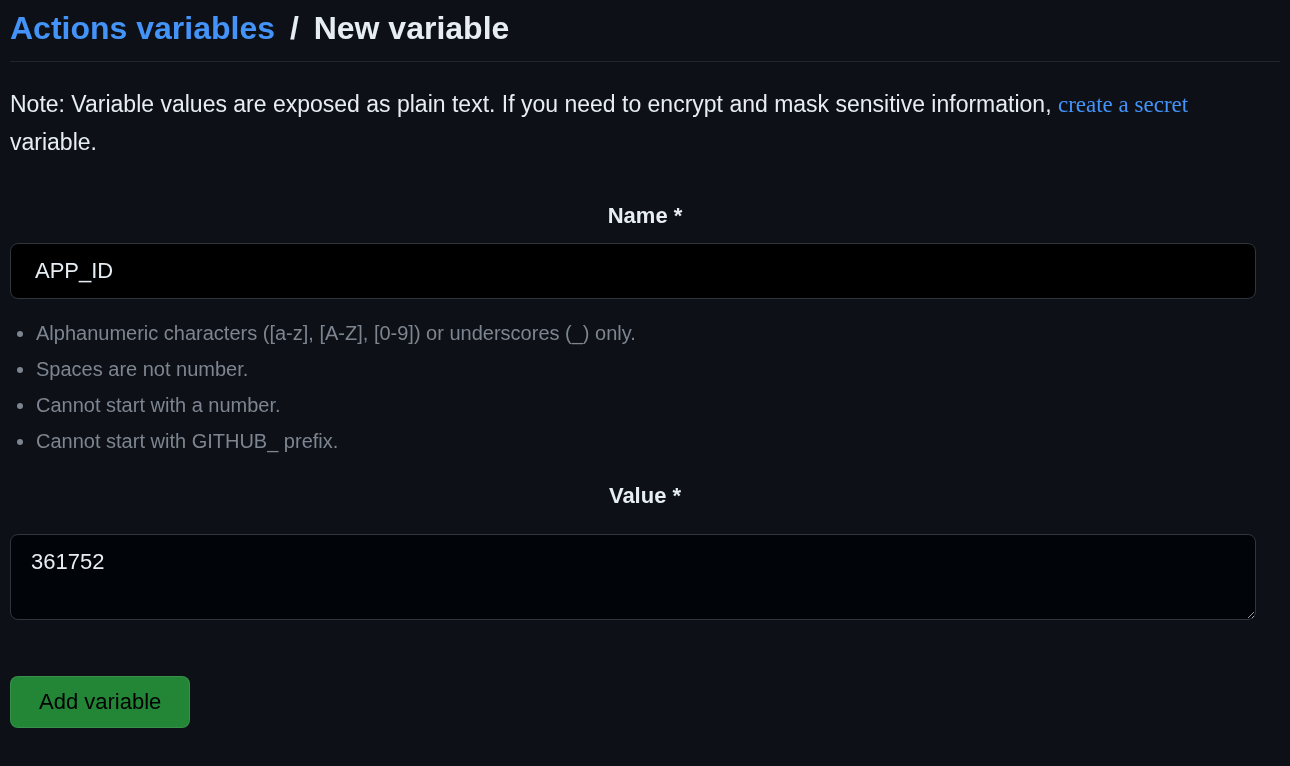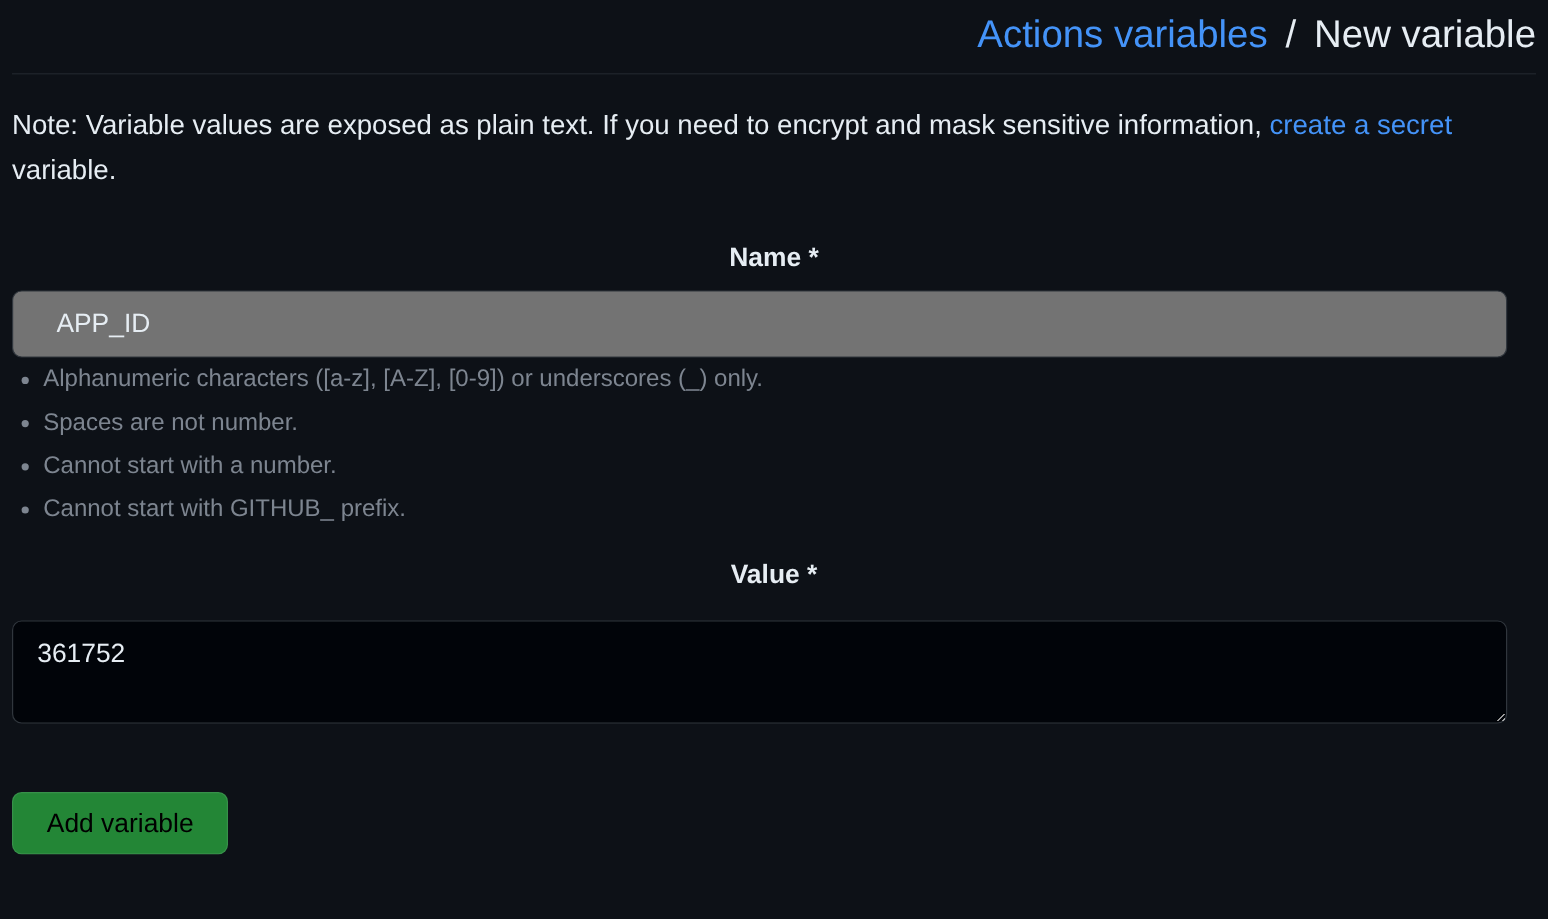--- a/index.html
+++ b/index.html
@@ -10,25 +10,24 @@
     body {
       background-color: #0d1117;
       color: #e6edf3;
       font-family: -apple-system, BlinkMacSystemFont, "Segoe UI", Helvetica, Arial, sans-serif;
       padding: 10px;
       width: 1290px;
       min-height: 766px;
     }
     .breadcrumb {
       font-size: 32px;
-      font-weight: 400;
+      font-weight: 700;
       padding-bottom: 14px;
       border-bottom: 1px solid #21262d;
       margin-bottom: 24px;
-      text-align: right;
     }
     .breadcrumb-link {
       color: #4493f8;
       text-decoration: none;
     }
     .breadcrumb-sep {
       color: #e6edf3;
       margin: 0 6px;
     }
     .breadcrumb-current {
@@ -36,41 +35,42 @@
     }
     .note {
       font-size: 23px;
       color: #e6edf3;
       line-height: 1.6;
       margin-bottom: 42px;
     }
     .note-link {
       color: #4493f8;
       text-decoration: none;
+      font-family: Liberation Serif, serif;
     }
     .form-group {
       margin-bottom: 26px;
     }
     .form-label {
       display: block;
       font-size: 22px;
       font-weight: 600;
       color: #e6edf3;
       margin-bottom: 14px;
       text-align: center;
     }
     .form-input {
       width: 100%;
       max-width: 1246px;
-      background-color: #737373;
+      background-color: #000000;
       border: 1px solid #30363d;
       border-radius: 8px;
       color: #e6edf3;
       font-size: 22px;
-      padding: 14px 36px;
+      padding: 14px 24px;
       font-family: inherit;
       outline: none;
     }
     .form-textarea {
       width: 100%;
       max-width: 1246px;
       background-color: #010409;
       border: 1px solid #30363d;
       border-radius: 8px;
       color: #e6edf3;
@@ -78,21 +78,21 @@
       padding: 14px 20px;
       font-family: inherit;
       resize: vertical;
       min-height: 86px;
       outline: none;
       margin-top: 11px;
     }
     .hint-list {
       list-style: disc;
       padding-left: 26px;
-      margin-top: 2px;
+      margin-top: 18px;
       color: #7d8590;
       font-size: 20px;
       line-height: 1.6;
     }
     .hint-list li {
       margin-bottom: 4px;
     }
     .btn-primary {
       background-color: #238636;
       color: #000000;

